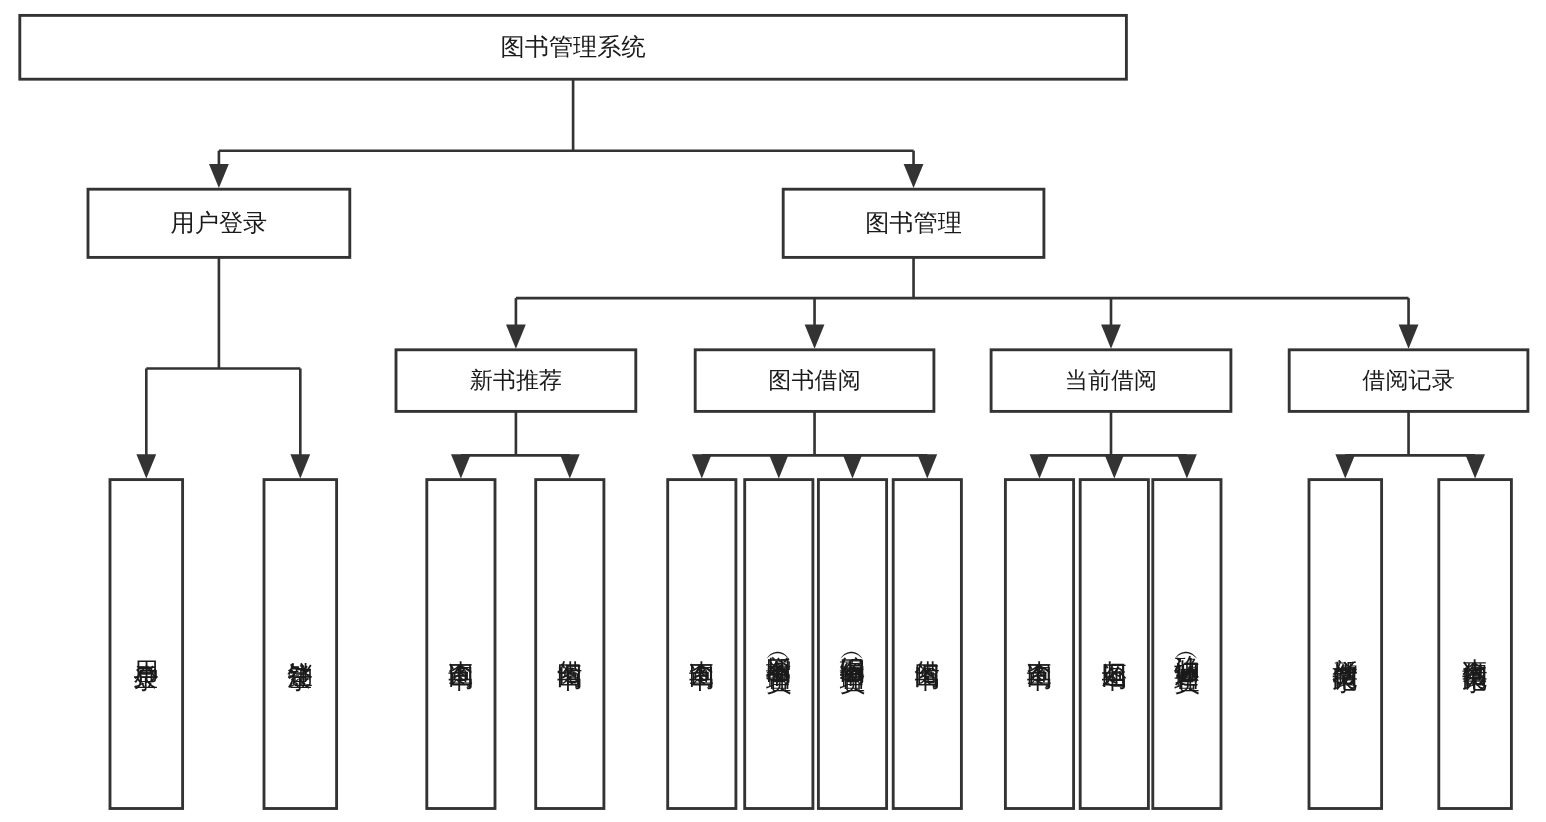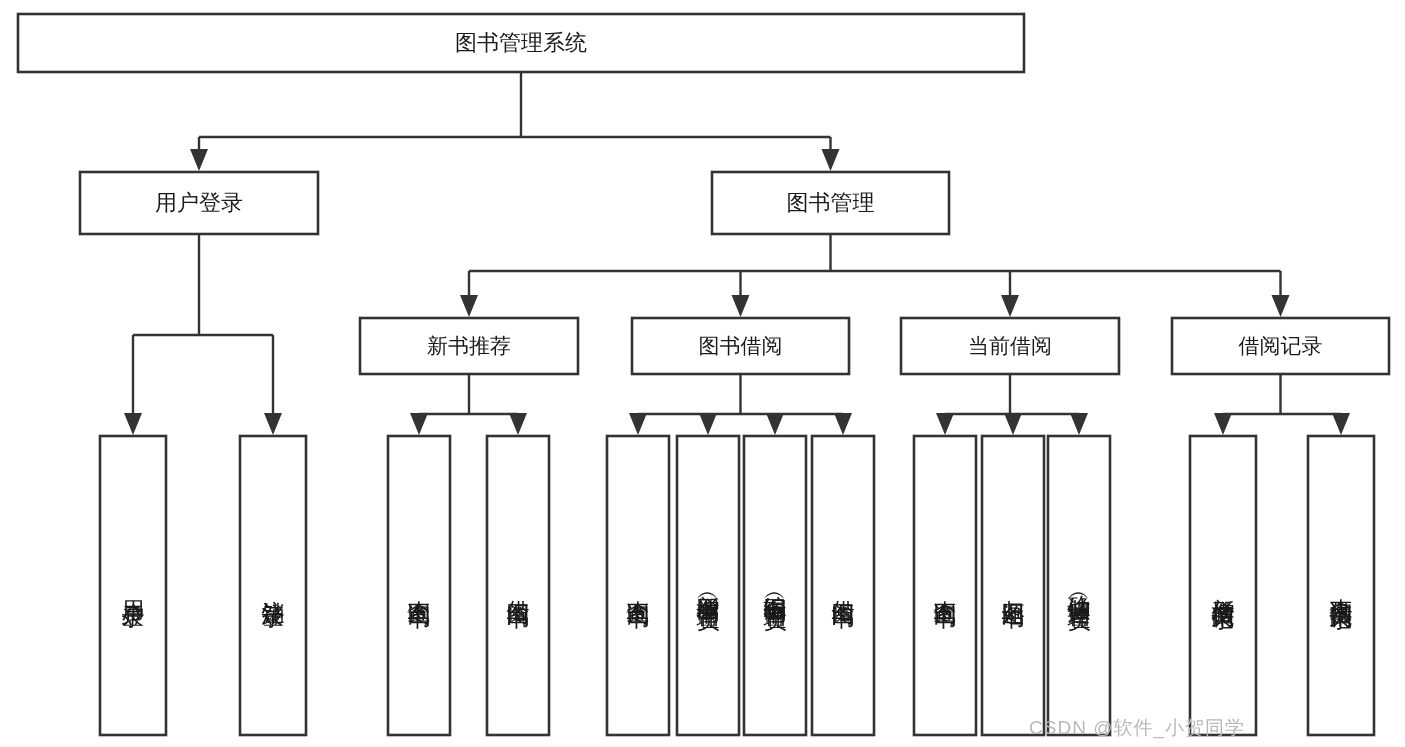--- a/index.html
+++ b/index.html
@@ -215,14 +215,13 @@
       <div class="vert-label" style="left: 677px; top: 436px; width: 62px; height: 299px; display: flex; align-items: center; justify-content: center;">新增图书（管理员）</div>
       <div class="vert-label" style="left: 744px; top: 436px; width: 62px; height: 299px; display: flex; align-items: center; justify-content: center;">编辑图书（管理员）</div>
       <div class="vert-label" style="left: 812px; top: 436px; width: 62px; height: 299px; display: flex; align-items: center; justify-content: center;">借阅图书</div>
       <div class="vert-label" style="left: 914px; top: 436px; width: 62px; height: 299px; display: flex; align-items: center; justify-content: center;">查询图书</div>
       <div class="vert-label" style="left: 982px; top: 436px; width: 62px; height: 299px; display: flex; align-items: center; justify-content: center;">归还图书</div>
       <div class="vert-label" style="left: 1048px; top: 436px; width: 62px; height: 299px; display: flex; align-items: center; justify-content: center;">确认归还（管理员）</div>
       <div class="vert-label" style="left: 1190px; top: 436px; width: 66px; height: 299px; display: flex; align-items: center; justify-content: center;">新增借阅记录</div>
       <div class="vert-label" style="left: 1308px; top: 436px; width: 66px; height: 299px; display: flex; align-items: center; justify-content: center;">查询借阅记录</div>
     </div>
 
-  <div class="watermark">CSDN @软件_小贺同学</div>
 </div>
 
 </body></html>

